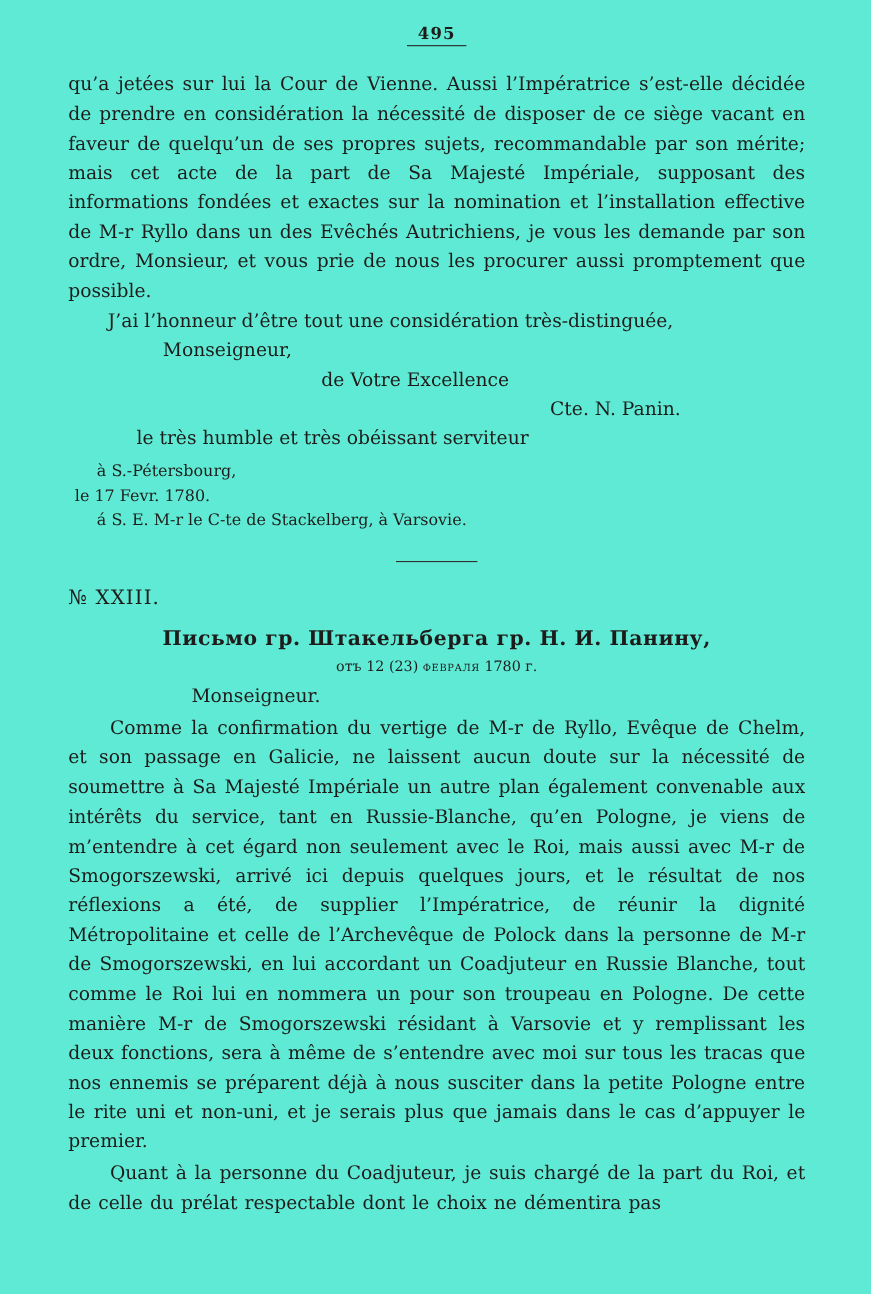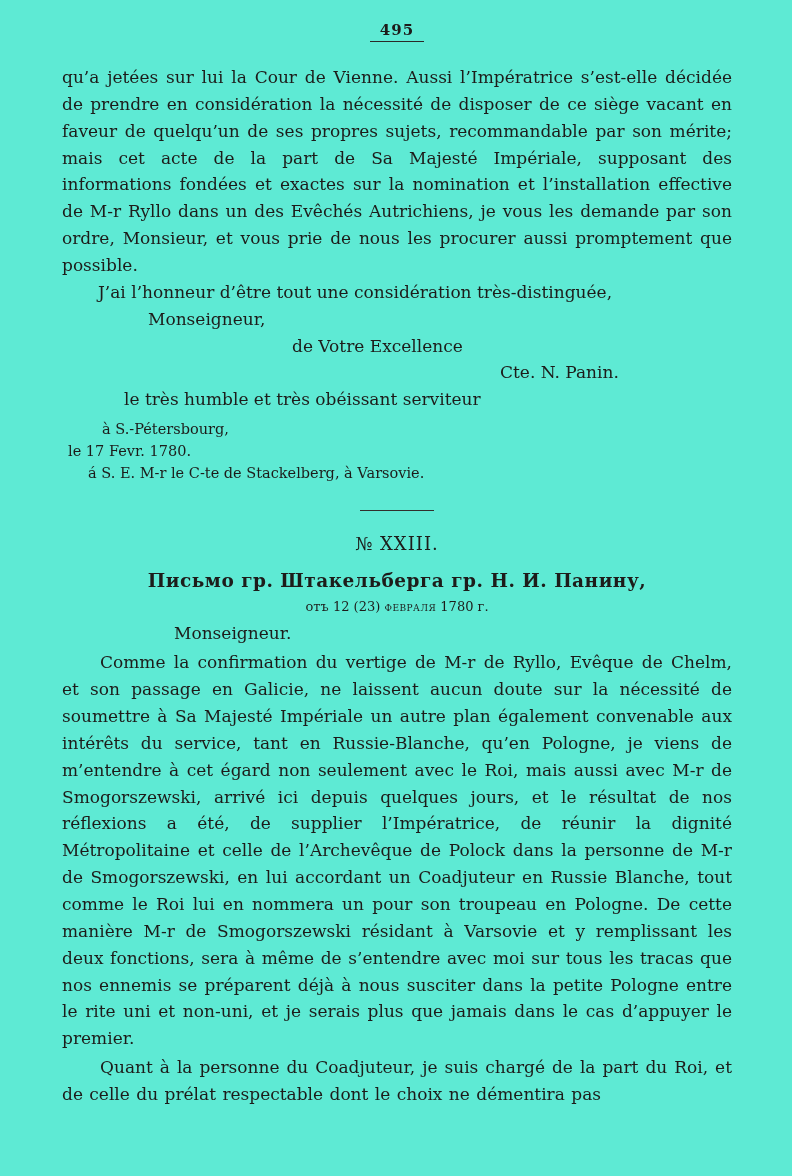--- a/index.html
+++ b/index.html
@@ -51,35 +51,34 @@
   .indent-excel     { margin-left: 230px; }
   .indent-servant   { margin-left: 62px; }
   .signature        { margin-left: 438px; }
   
   .dateline { margin-top: 6px; }
   .small-line {
     font-size: 14.5px;
     line-height: 1.5;
     margin: 0;
   }
-  .indent-place     { margin-left: 40px; }
+  .indent-place     { margin-left: 26px; }
   .indent-date      { margin-left: 6px; }
   .indent-addressee { margin-left: 26px; }
   
   .divider {
     width: 74px;
     border: 0;
     border-top: 1.5px solid #32302d;
     margin: 26px auto 22px auto;
   }
   
   .letter-number {
     font-size: 18px;
     font-weight: normal;
-    text-align: center;
     letter-spacing: 1px;
     margin: 0 0 16px 0;
   }
   .letter-title {
     font-size: 18.5px;
     font-weight: bold;
     text-align: center;
     letter-spacing: 0.5px;
     margin: 0 0 8px 0;
   }

